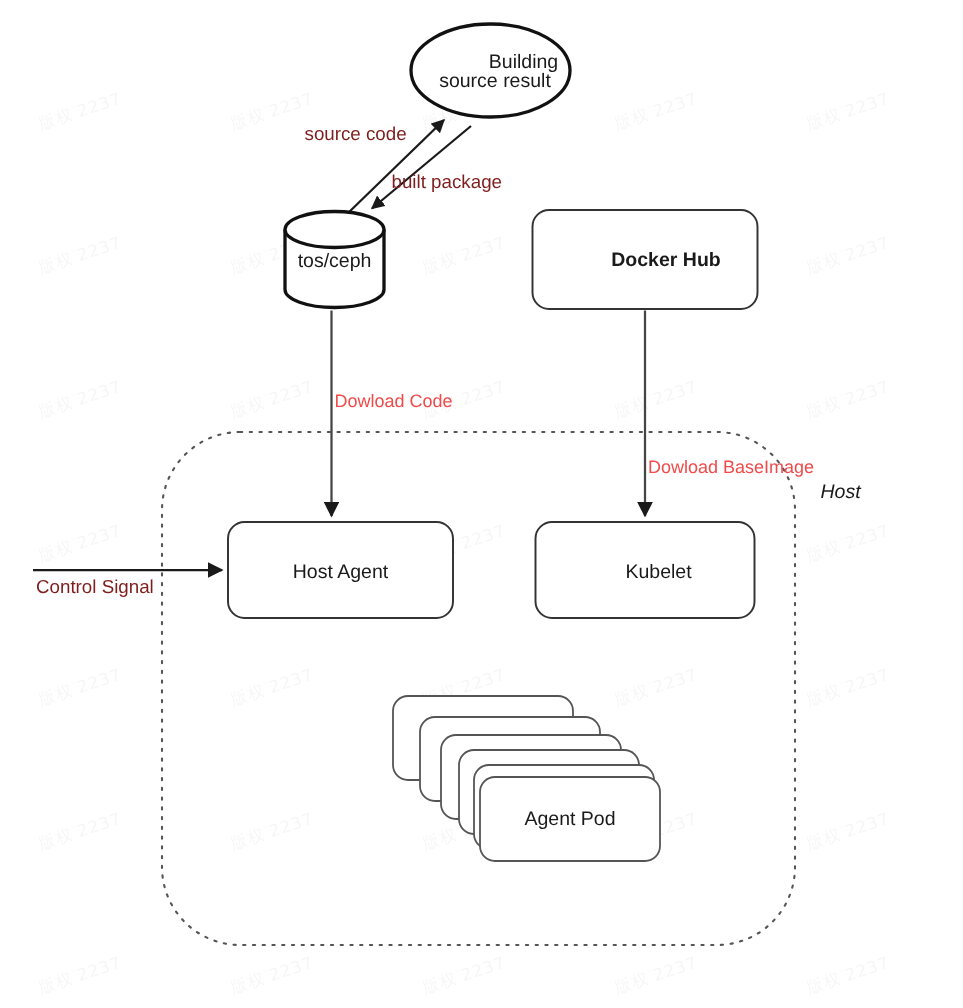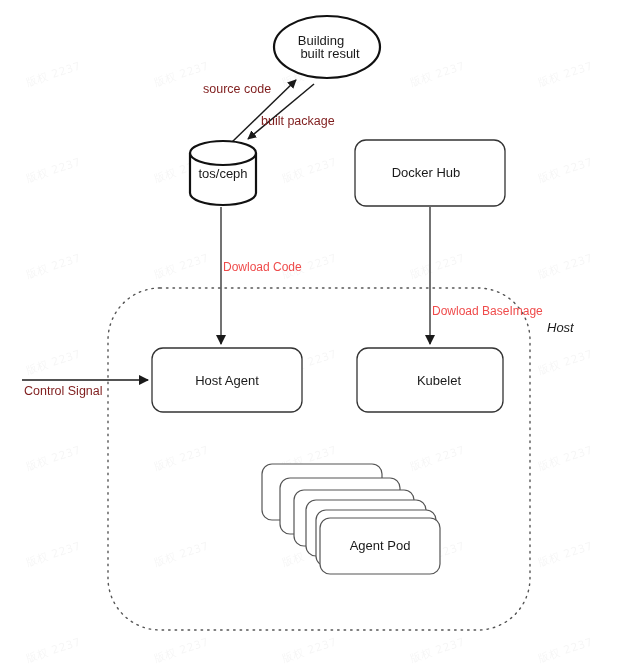--- a/index.html
+++ b/index.html
@@ -156,27 +156,27 @@
     <g>
       <rect x="262" y="464" width="120" height="56" rx="10" ry="10" fill="#ffffff" stroke="#555555" stroke-width="1.2"></rect>
       <rect x="280" y="478" width="120" height="56" rx="10" ry="10" fill="#ffffff" stroke="#555555" stroke-width="1.2"></rect>
       <rect x="294" y="490" width="120" height="56" rx="10" ry="10" fill="#ffffff" stroke="#555555" stroke-width="1.2"></rect>
       <rect x="306" y="500" width="120" height="56" rx="10" ry="10" fill="#ffffff" stroke="#555555" stroke-width="1.2"></rect>
       <rect x="316" y="510" width="120" height="56" rx="10" ry="10" fill="#ffffff" stroke="#555555" stroke-width="1.2"></rect>
       <rect x="320" y="518" width="120" height="56" rx="10" ry="10" fill="#ffffff" stroke="#555555" stroke-width="1.2"></rect>
     </g>
   </svg>
 
-  <div class="node-label" style="left:264px; top:33px; width:114px;">Building</div>
+  <div class="node-label" style="left:292px; top:33px; width:114px;">Building</div>
 
-  <div class="node-label" style="left:330px; top:46px; transform:translateX(-50%);">built result</div>
+  <div class="node-label" style="left:330px; top:46px; transform:translateX(-50%);">source result</div>
 
   <div class="node-label" style="left:190px; top:166px; width:66px;">tos/ceph</div>
 
-  <div class="node-label" style="left:351px; top:165px; width:150px;">Docker Hub</div>
+  <div class="node-label" style="left:369px; top:165px; width:150px;font-weight:bold;">Docker Hub</div>
 
   <div class="node-label" style="left:152px; top:373px; width:150px;">Host Agent</div>
 
   <div class="node-label" style="left:357px; top:373px; width:164px;">Kubelet</div>
 
   <div class="node-label" style="left:320px; top:538px; width:120px;">Agent Pod</div>
 
   <div class="edge-label" style="left:203px; top:82px;">source code</div>
 
   <div class="edge-label" style="left:261px; top:114px;">built package</div>

